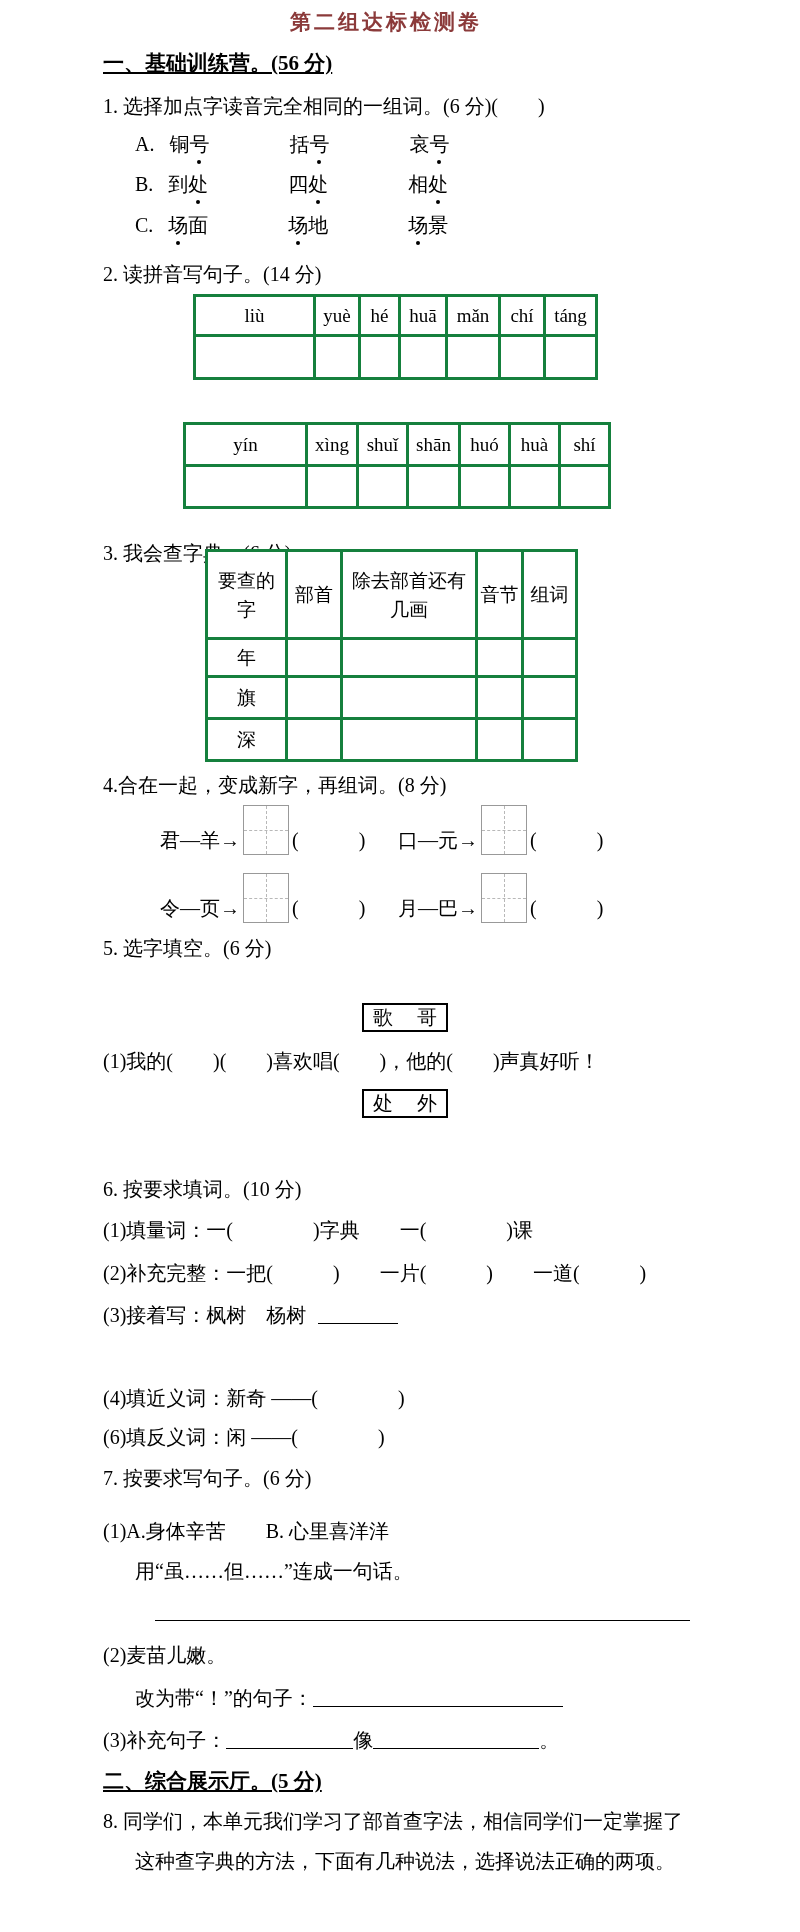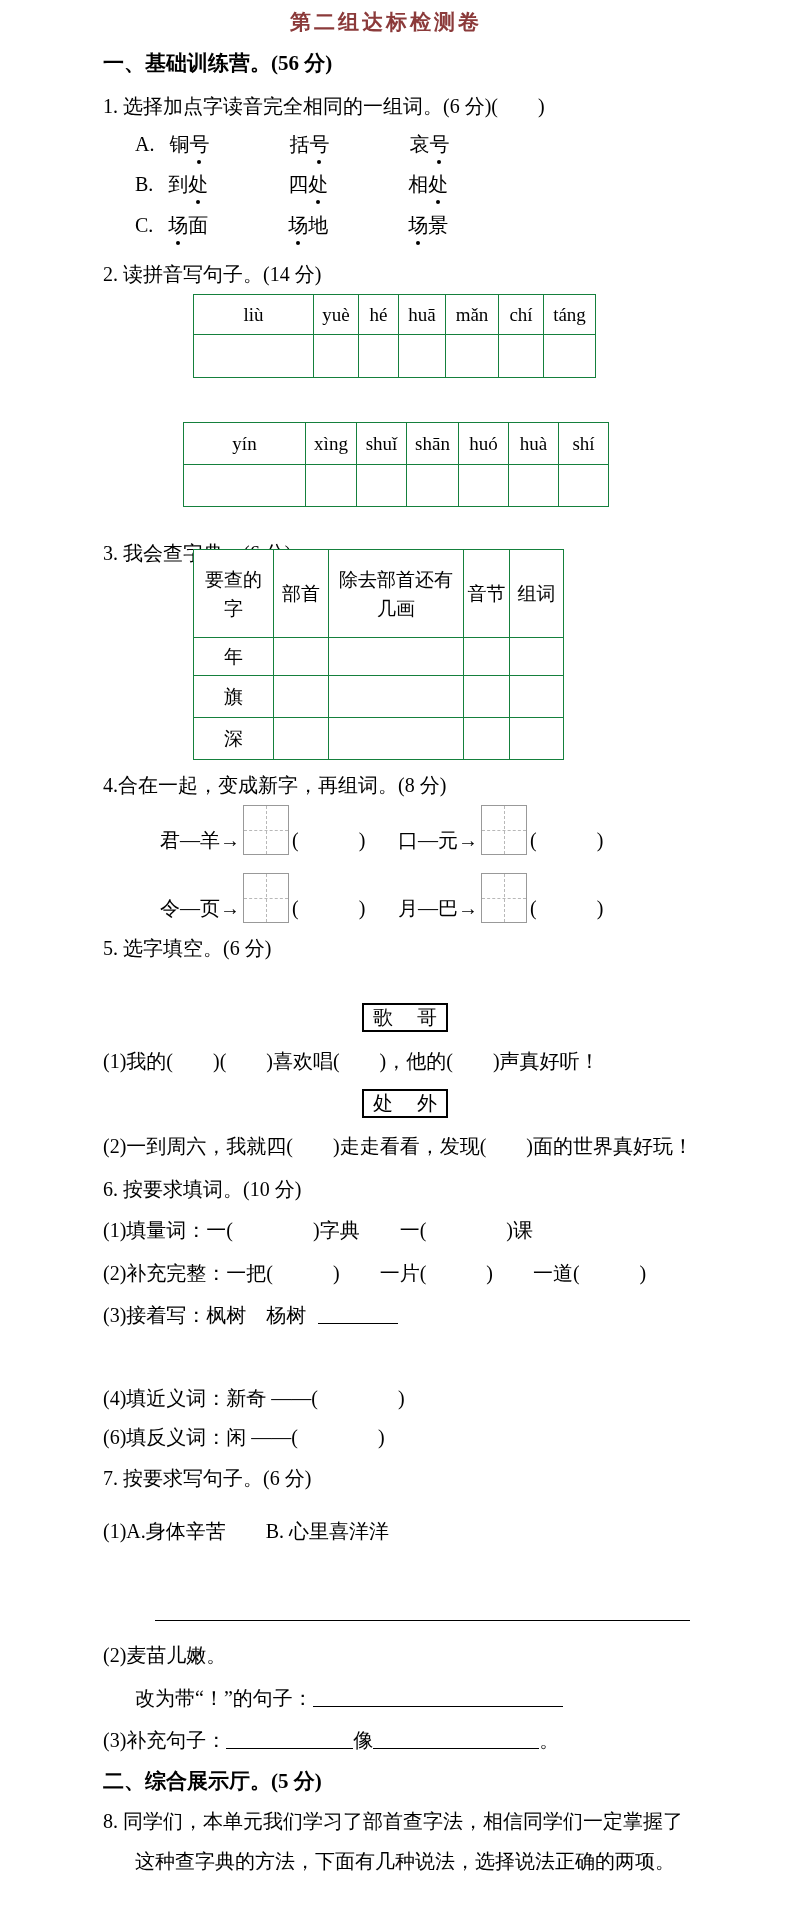--- a/index.html
+++ b/index.html
@@ -1,26 +1,26 @@
 <!DOCTYPE html>
 <html><head>
 <meta charset="utf-8">
 <style>
   html,body{margin:0;padding:0;background:#ffffff;}
   body{width:800px;height:1932px;font-family:"Liberation Serif","DejaVu Serif",serif;color:#000;position:relative;overflow:hidden;}
   .page{position:relative;width:800px;height:1932px;background:#fff;}
   .title{position:absolute;top:8px;left:0;width:772px;text-align:center;font-size:21px;font-weight:bold;color:#8B3A3A;letter-spacing:3px;}
   .line{position:absolute;white-space:nowrap;font-size:20px;line-height:26px;}
-  .bold{font-weight:bold;font-size:21px;}
+  .bold{font-weight:bold;font-size:21px;text-decoration:underline;}
   .optlabel{display:inline-block;margin-right:10px;}
   .word{display:inline-block;margin-right:75px;}
   .dotchar{position:relative;display:inline-block;}
   .dotchar::after{content:"";position:absolute;left:50%;transform:translateX(-50%);bottom:-7px;width:4px;height:4px;border-radius:50%;background:#000;}
   table.grid{position:absolute;border-collapse:collapse;table-layout:fixed;background:#fff;}
-  table.grid td{border:1px solid #15803d;text-align:center;vertical-align:middle;font-size:19px;padding:0 2px;}
+  table.grid td{border:3px solid #15803d;text-align:center;vertical-align:middle;font-size:19px;padding:0 2px;}
   table.dict td{line-height:29px;font-size:19px;}
   .q4item{position:absolute;display:flex;align-items:flex-end;white-space:nowrap;font-size:20px;line-height:26px;height:52px;}
   .q4item .txt{padding-bottom:2px;}
   .tzg{display:inline-block;width:44px;height:48px;border:1px solid #999;position:relative;margin:0 3px;background:#fff;}
   .tzg .v{position:absolute;left:50%;top:0;bottom:0;width:0;border-left:1px dashed #b8b8b8;}
   .tzg .h{position:absolute;top:50%;left:0;right:0;height:0;border-top:1px dashed #b8b8b8;}
   .bank{position:absolute;width:64px;height:25px;border:2px solid #000;display:flex;justify-content:space-between;align-items:center;padding:0 9px;font-size:20px;background:#fff;}
   .uline{display:inline-block;height:1px;background:#000;position:relative;top:2px;}
   .hline{position:absolute;height:1px;background:#000;}
   .ml12{margin-left:12px;}
@@ -119,21 +119,21 @@
           <td></td>
           <td></td>
           <td></td>
           <td></td>
       </tr>
     </tbody>
   </table>
 
   <div class="line" style="top:540px;left:103px">3. 我会查字典。(6 分)</div>
 
-  <table class="grid dict" style="top:549px;left:193px">
+  <table class="grid dict" style="top:549px;left:205px">
     <colgroup>
         <col style="width:80px">
         <col style="width:55px">
         <col style="width:135px">
         <col style="width:46px">
         <col style="width:54px">
       </colgroup>
     <tbody>
       <tr style="height:88px">
         <td>
@@ -218,33 +218,33 @@
   <div class="bank" style="top:1003px;left:362px">
     <span>歌</span>
     <span>哥</span>
   </div>
   <div class="line" style="top:1048px;left:103px">(1)我的(　　)(　　)喜欢唱(　　)，他的(　　)声真好听！</div>
 
   <div class="bank" style="top:1089px;left:362px">
     <span>处</span>
     <span>外</span>
   </div>
-  <div class="line" style="top:1133px;left:103px">(2)一到周六，我就四(　　)走走看看，发现(　　)面的世界真好玩！</div>
 
   <div class="line" style="top:1176px;left:103px">6. 按要求填词。(10 分)</div>
   <div class="line" style="top:1217px;left:103px">(1)填量词：一(　　　　)字典　　一(　　　　)课</div>
   <div class="line" style="top:1260px;left:103px">(2)补充完整：一把(　　　)　　一片(　　　)　　一道(　　　)</div>
   <div class="line" style="top:1302px;left:103px">
     <span>(3)接着写：枫树　杨树</span><span class="uline ml12" style="width:80px"></span>
   </div>
   <div class="line" style="top:1385px;left:103px">(4)填近义词：新奇 ——(　　　　)</div>
   <div class="line" style="top:1424px;left:103px">(6)填反义词：闲 ——(　　　　)</div>
 
   <div class="line" style="top:1465px;left:103px">7. 按要求写句子。(6 分)</div>
   <div class="line" style="top:1518px;left:103px">(1)A.身体辛苦　　B. 心里喜洋洋</div>
+  <div class="line" style="top:1558px;left:135px">用“虽……但……”连成一句话。</div>
   <div class="hline" style="top:1620px;left:155px;width:535px"></div>
   <div class="line" style="top:1642px;left:103px">(2)麦苗儿嫩。</div>
   <div class="line" style="top:1685px;left:135px">
     <span>改为带“！”的句子：</span><span class="uline" style="width:250px"></span>
   </div>
   <div class="line" style="top:1727px;left:103px">
     <span>(3)补充句子：</span><span class="uline" style="width:127px"></span><span>像</span><span class="uline" style="width:166px"></span><span>。</span>
   </div>
 
   <div class="line bold" style="top:1768px;left:103px">二、综合展示厅。(5 分)</div>

